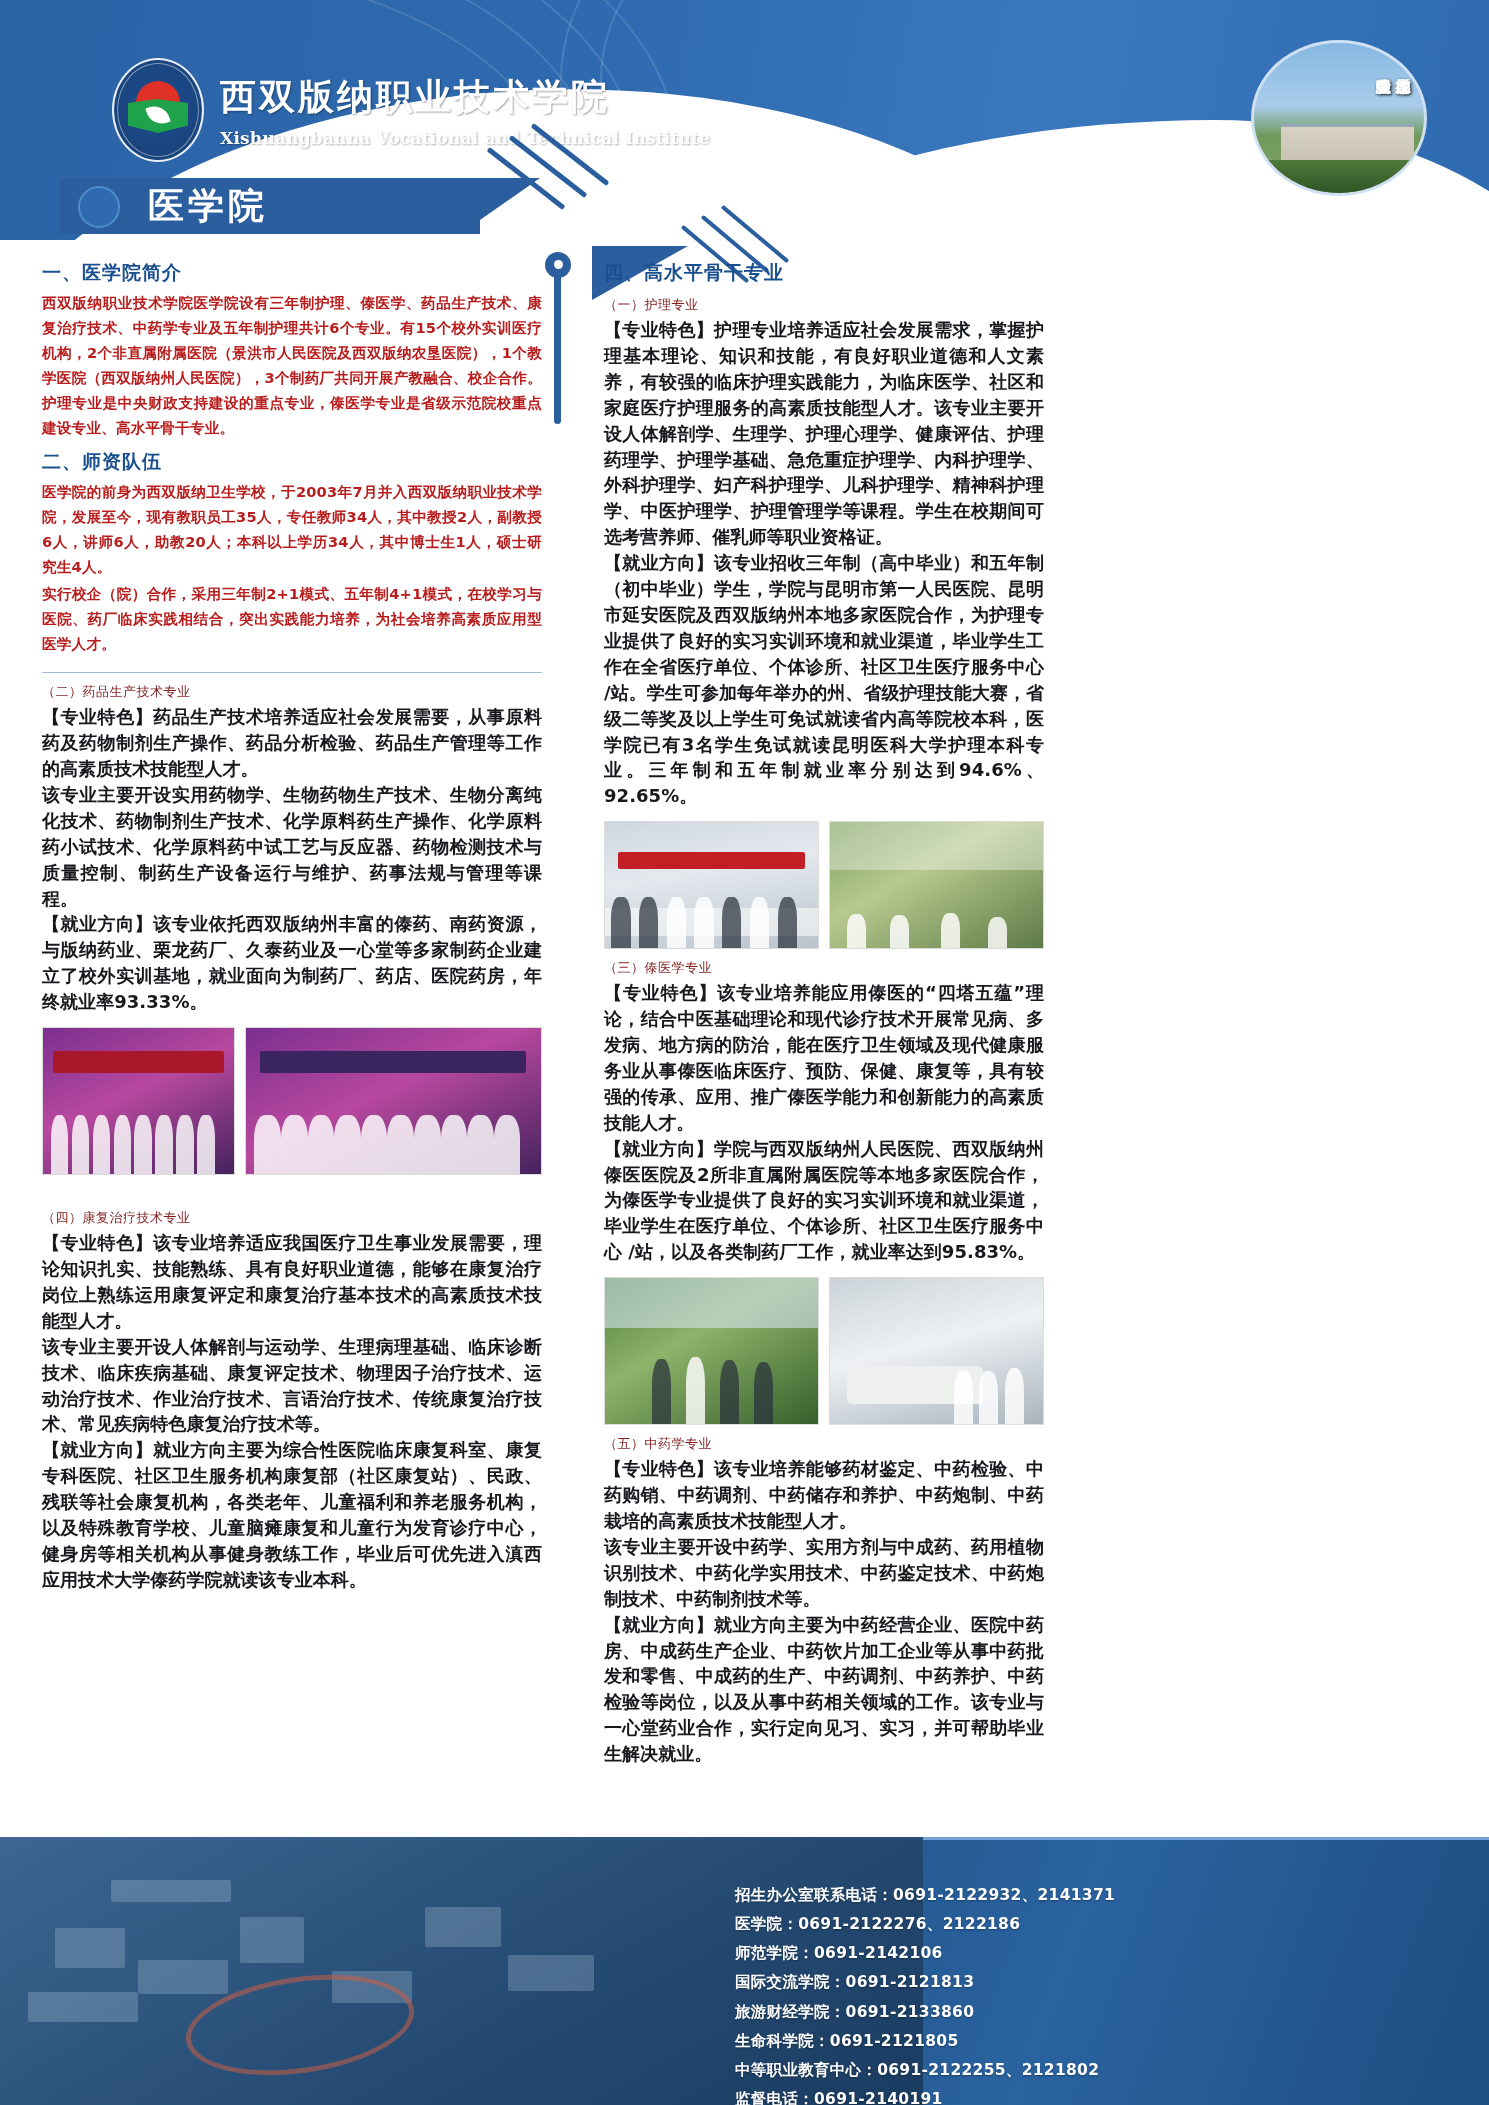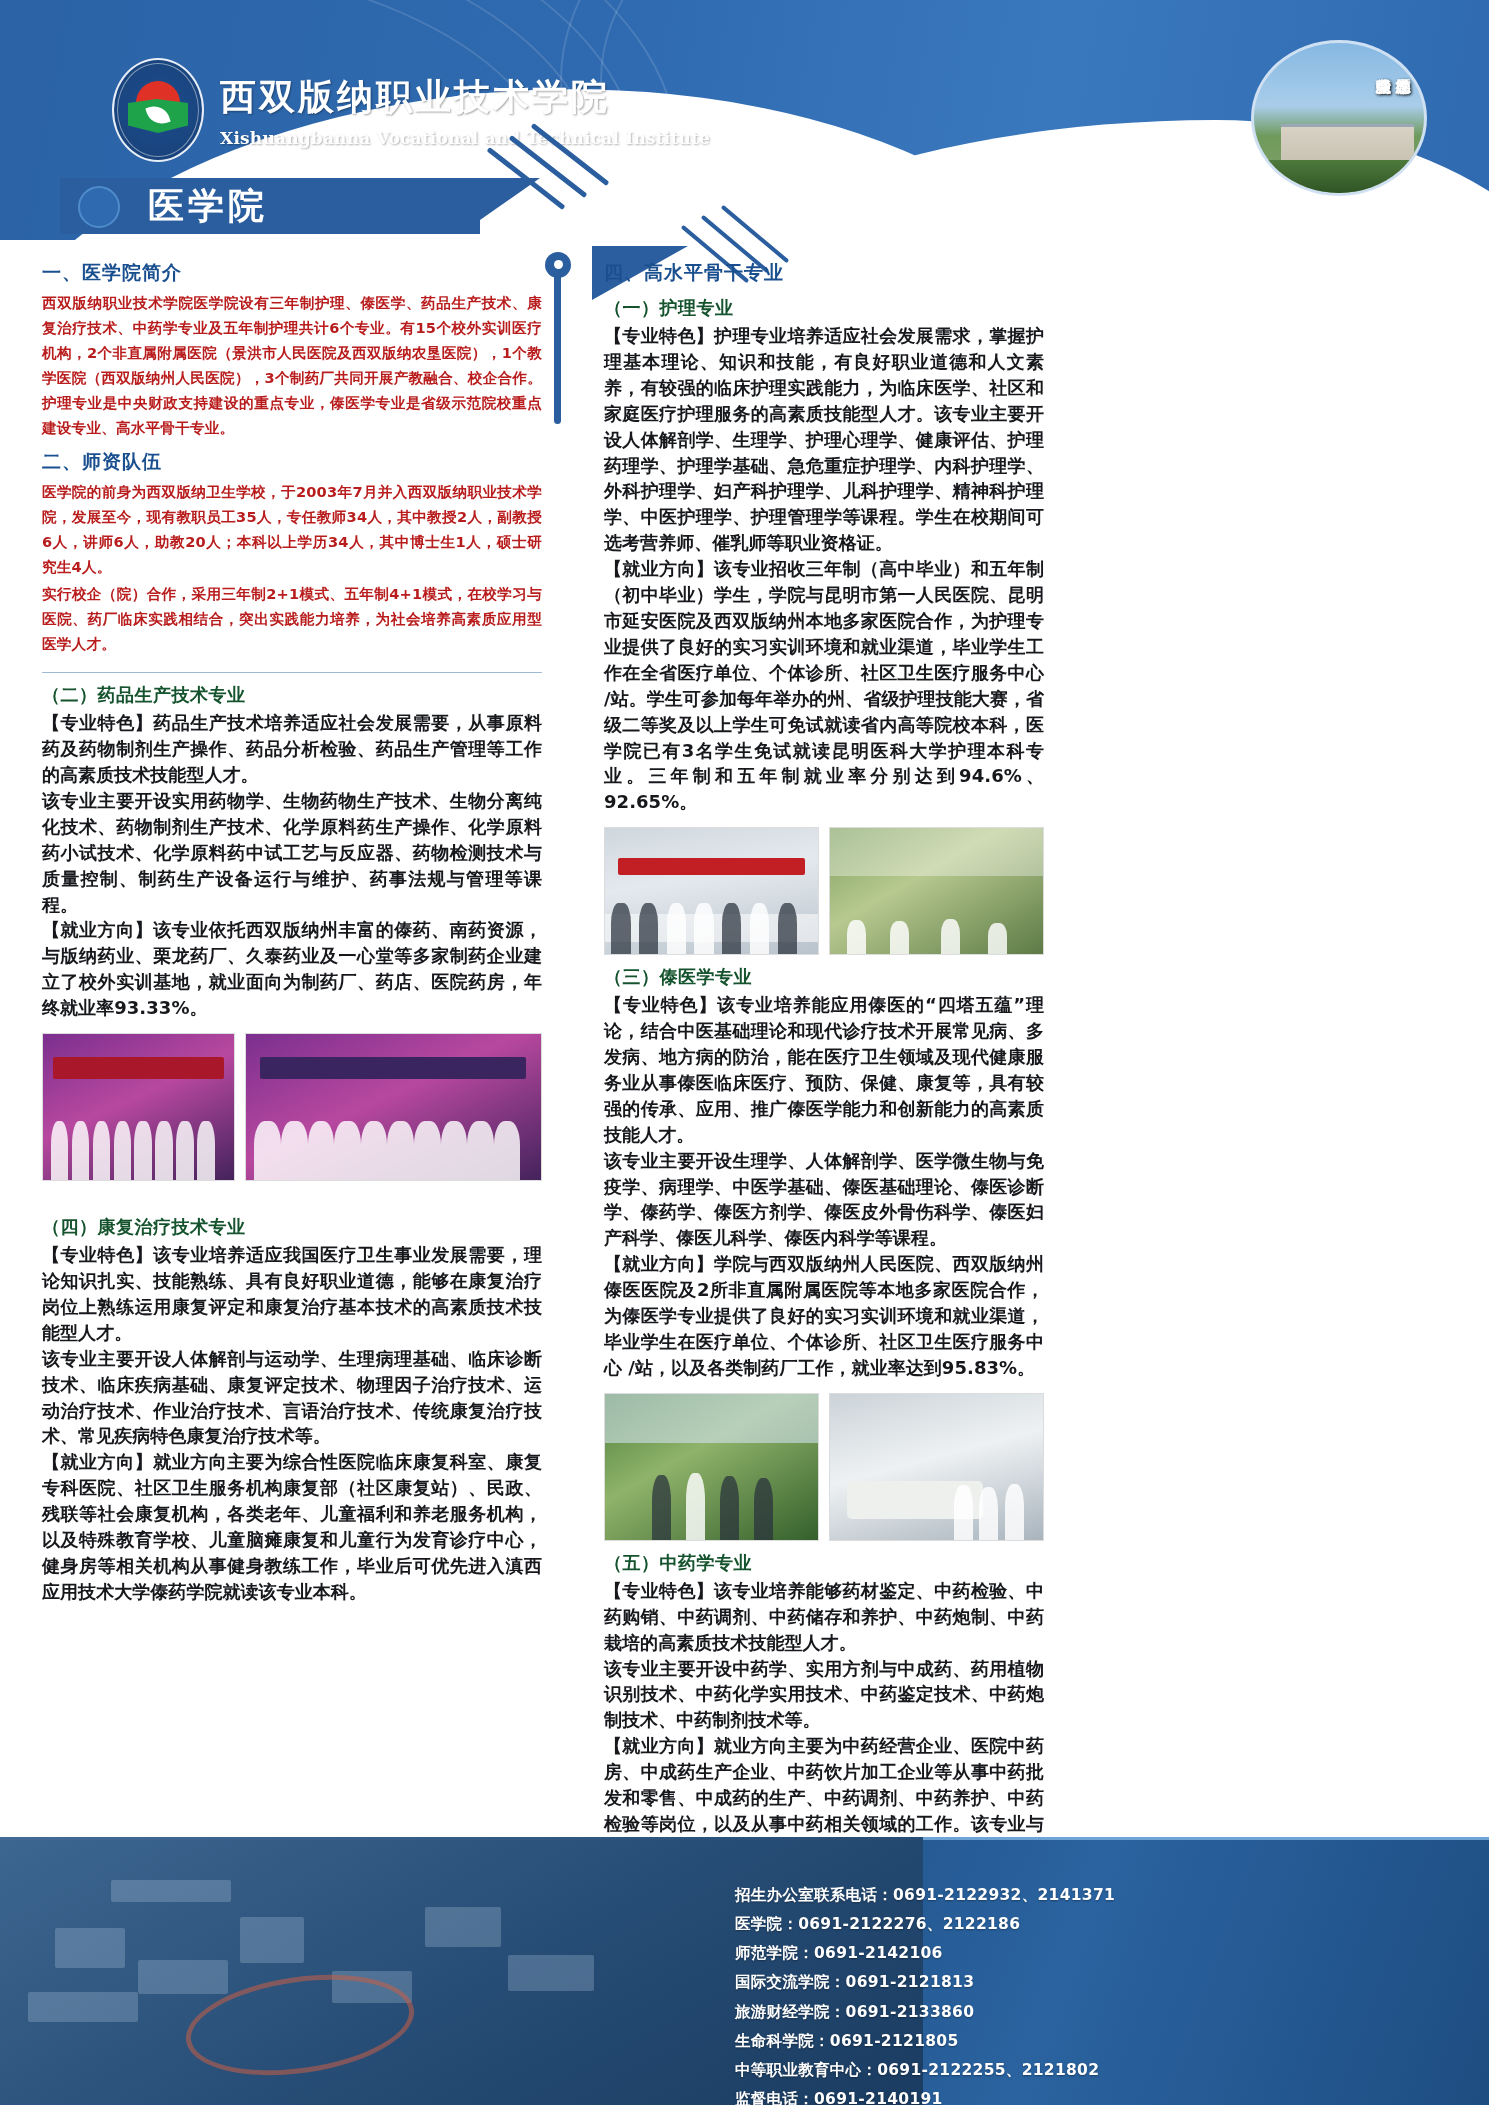--- a/index.html
+++ b/index.html
@@ -140,21 +140,21 @@
   
   .col-left  { position:absolute; left:42px;  top:252px; width:500px; }
   .col-right { position:absolute; left:604px; top:252px; width:440px; }
 
   h2.sec {
     color:#1a4f8f; font-size:19px; font-weight:bold;
     letter-spacing:1px; margin:8px 0 4px 0;
     font-family:"DejaVu Sans","Liberation Sans",sans-serif;
   }
   h3.sub {
-    color:#14532d; font-size:18px; font-weight:bold;
+    color:#7f1d1d; font-size:13px; font-weight:normal;
     margin:10px 0 3px 0; letter-spacing:0.5px;
   }
   p.body {
     color:#b91c1c; font-size:14.6px; line-height:1.72;
     text-align:justify; font-weight:bold;
     letter-spacing:0.2px; margin-bottom:2px;
   }
   p.dense {
     color:#16181c; font-size:18px; line-height:1.44;
     text-align:justify; font-weight:bold; letter-spacing:0.05px;
@@ -364,21 +364,20 @@
           <div class="fig" style="left:8%;  height:52%;"></div>
           <div class="fig" style="left:28%; height:50%;"></div>
           <div class="fig" style="left:52%; height:54%;"></div>
           <div class="fig" style="left:74%; height:48%;"></div>
         </div>
       </div>
     </div>
 
     <h3 class="sub">（三）傣医学专业</h3>
     <p class="dense">【专业特色】该专业培养能应用傣医的“四塔五蕴”理论，结合中医基础理论和现代诊疗技术开展常见病、多发病、地方病的防治，能在医疗卫生领域及现代健康服务业从事傣医临床医疗、预防、保健、康复等，具有较强的传承、应用、推广傣医学能力和创新能力的高素质技能人才。</p>
-    <p class="dense">该专业主要开设生理学、人体解剖学、医学微生物与免疫学、病理学、中医学基础、傣医基础理论、傣医诊断学、傣药学、傣医方剂学、傣医皮外骨伤科学、傣医妇产科学、傣医儿科学、傣医内科学等课程。</p>
     <p class="dense">【就业方向】学院与西双版纳州人民医院、西双版纳州傣医医院及2所非直属附属医院等本地多家医院合作，为傣医学专业提供了良好的实习实训环境和就业渠道，毕业学生在医疗单位、个体诊所、社区卫生医疗服务中心 /站，以及各类制药厂工作，就业率达到95.83%。</p>
 
     <div class="photo-row">
       <div class="photo ph-e" style="height:148px;">
         <div style="position:absolute; left:0; top:0; width:100%; height:34%; background:rgba(210,226,238,0.6);"></div>
         <div class="ph-figs">
           <div class="fig dark" style="left:22%; height:86%;"></div>
           <div class="fig" style="left:38%; height:88%;"></div>
           <div class="fig dark" style="left:54%; height:84%;"></div>
           <div class="fig dark" style="left:70%; height:82%;"></div>

